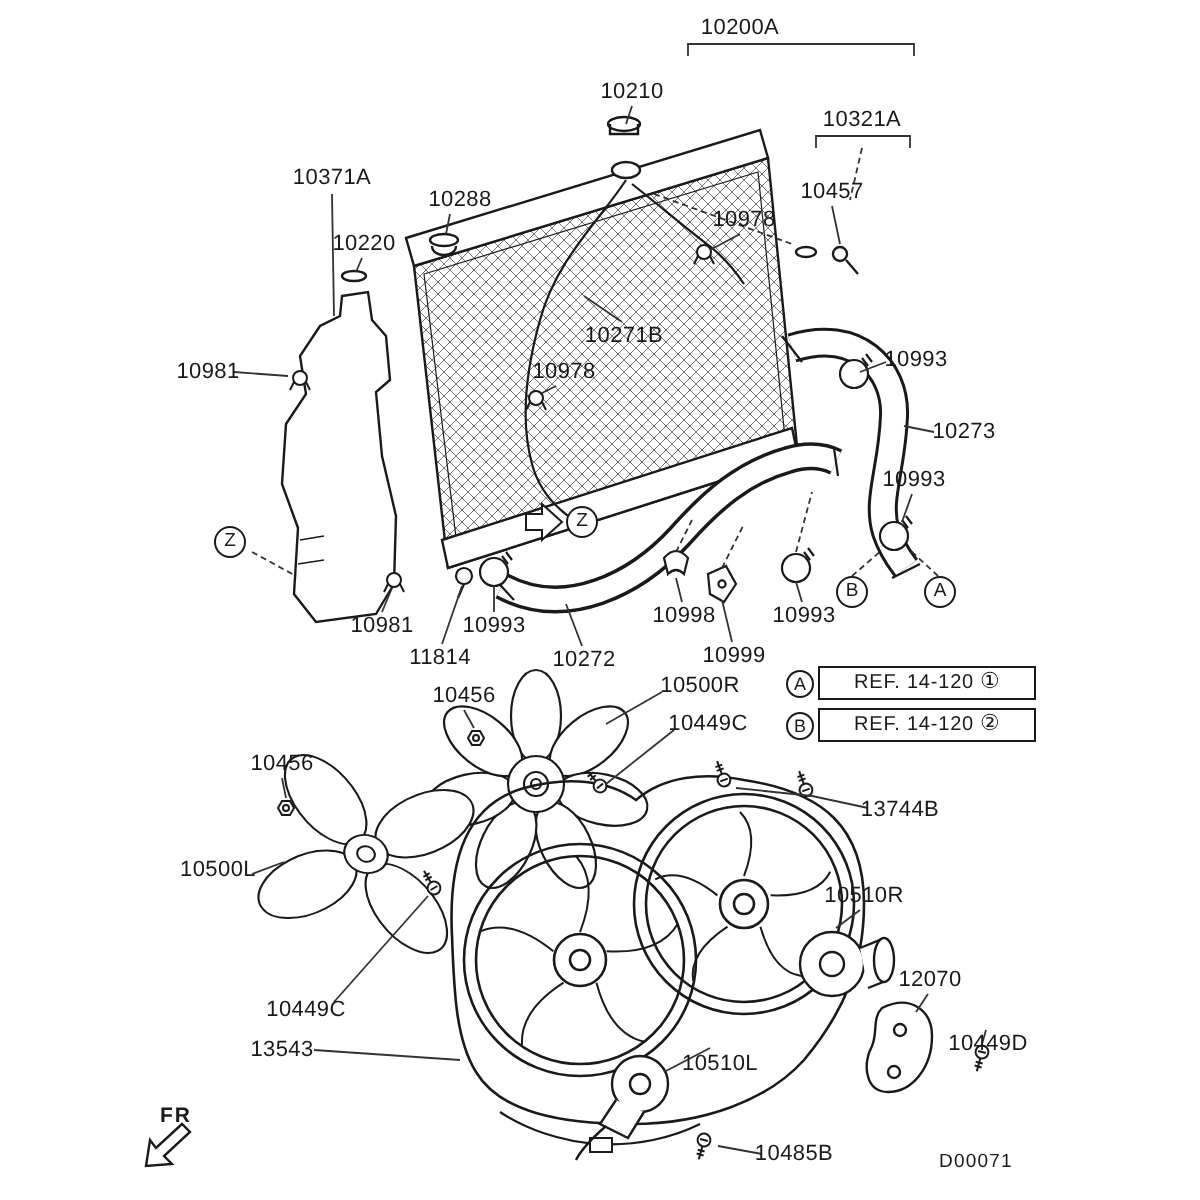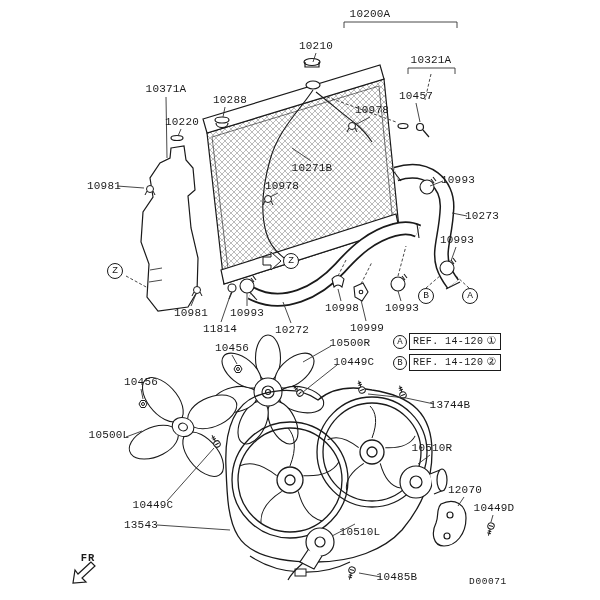--- a/index.html
+++ b/index.html
@@ -1,29 +1,29 @@
 <!DOCTYPE html>
 <html><head>
 <meta charset="utf-8">
 <style>
   html,body{margin:0;padding:0;background:#fff;}
   .canvas{position:relative;width:600px;height:600px;background:#fff;overflow:hidden;
-          font-family:Liberation Mono, monospace;color:#1a1a1a;}
+          font-family:Liberation Sans, sans-serif;color:#1a1a1a;}
   svg.draw{position:absolute;left:0;top:0;}
   .lbl{position:absolute;transform:translate(-50%,-50%);font-size:11px;letter-spacing:.2px;
        white-space:nowrap;}
   .code{font-size:9.5px;letter-spacing:.6px;}
   .fr-label{font-size:10.5px;font-weight:bold;letter-spacing:1px;}
   .marker{position:absolute;transform:translate(-50%,-50%);width:16px;height:16px;
           border:1.3px solid #1a1a1a;border-radius:50%;font-size:9.5px;line-height:14px;
           text-align:center;background:#fff;box-sizing:border-box;}
   .ref-row{position:absolute;display:flex;align-items:center;gap:2px;}
   .vm{width:14px;height:14px;border:1.2px solid #1a1a1a;border-radius:50%;font-size:9px;
       line-height:12px;text-align:center;background:#fff;box-sizing:border-box;flex:0 0 auto;}
-  .ref-box{border:1px solid #1a1a1a;padding:0 3px;font-size:10px;line-height:15px;display:flex;
+  .ref-box{border:1px solid #1a1a1a;padding:0 17px;font-size:10px;line-height:15px;display:flex;
            align-items:center;gap:3px;background:#fff;letter-spacing:.4px;}
   .cn{font-size:11px;line-height:15px;}
 </style>
 </head>
 <body>
 
 <div class="canvas">
 
 <svg class="draw" width="600" height="600" viewBox="0 0 600 600">
   <defs>
@@ -278,21 +278,21 @@
 <span class="lbl" style="left:350px;top:343px">10500R</span>
 <span class="lbl" style="left:354px;top:362px">10449C</span>
 <span class="lbl" style="left:141px;top:382px">10456</span>
 <span class="lbl" style="left:450px;top:405px">13744B</span>
 <span class="lbl" style="left:109px;top:435px">10500L</span>
 <span class="lbl" style="left:432px;top:448px">10510R</span>
 <span class="lbl" style="left:153px;top:505px">10449C</span>
 <span class="lbl" style="left:141px;top:525px">13543</span>
 <span class="lbl" style="left:360px;top:532px">10510L</span>
 <span class="lbl" style="left:465px;top:490px">12070</span>
-<span class="lbl" style="left:494px;top:508px">10449D</span>
+<span class="lbl" style="left:494px;top:522px">10449D</span>
 <span class="lbl" style="left:397px;top:577px">10485B</span>
 
 <span class="marker" style="left:115px;top:271px">Z</span>
 <span class="marker" style="left:291px;top:261px">Z</span>
 <span class="marker" style="left:426px;top:296px">B</span>
 <span class="marker" style="left:470px;top:296px">A</span>
 
 <div class="ref-row" style="left:393px;top:333px">
   <span class="vm">A</span>
   <span class="ref-box">

